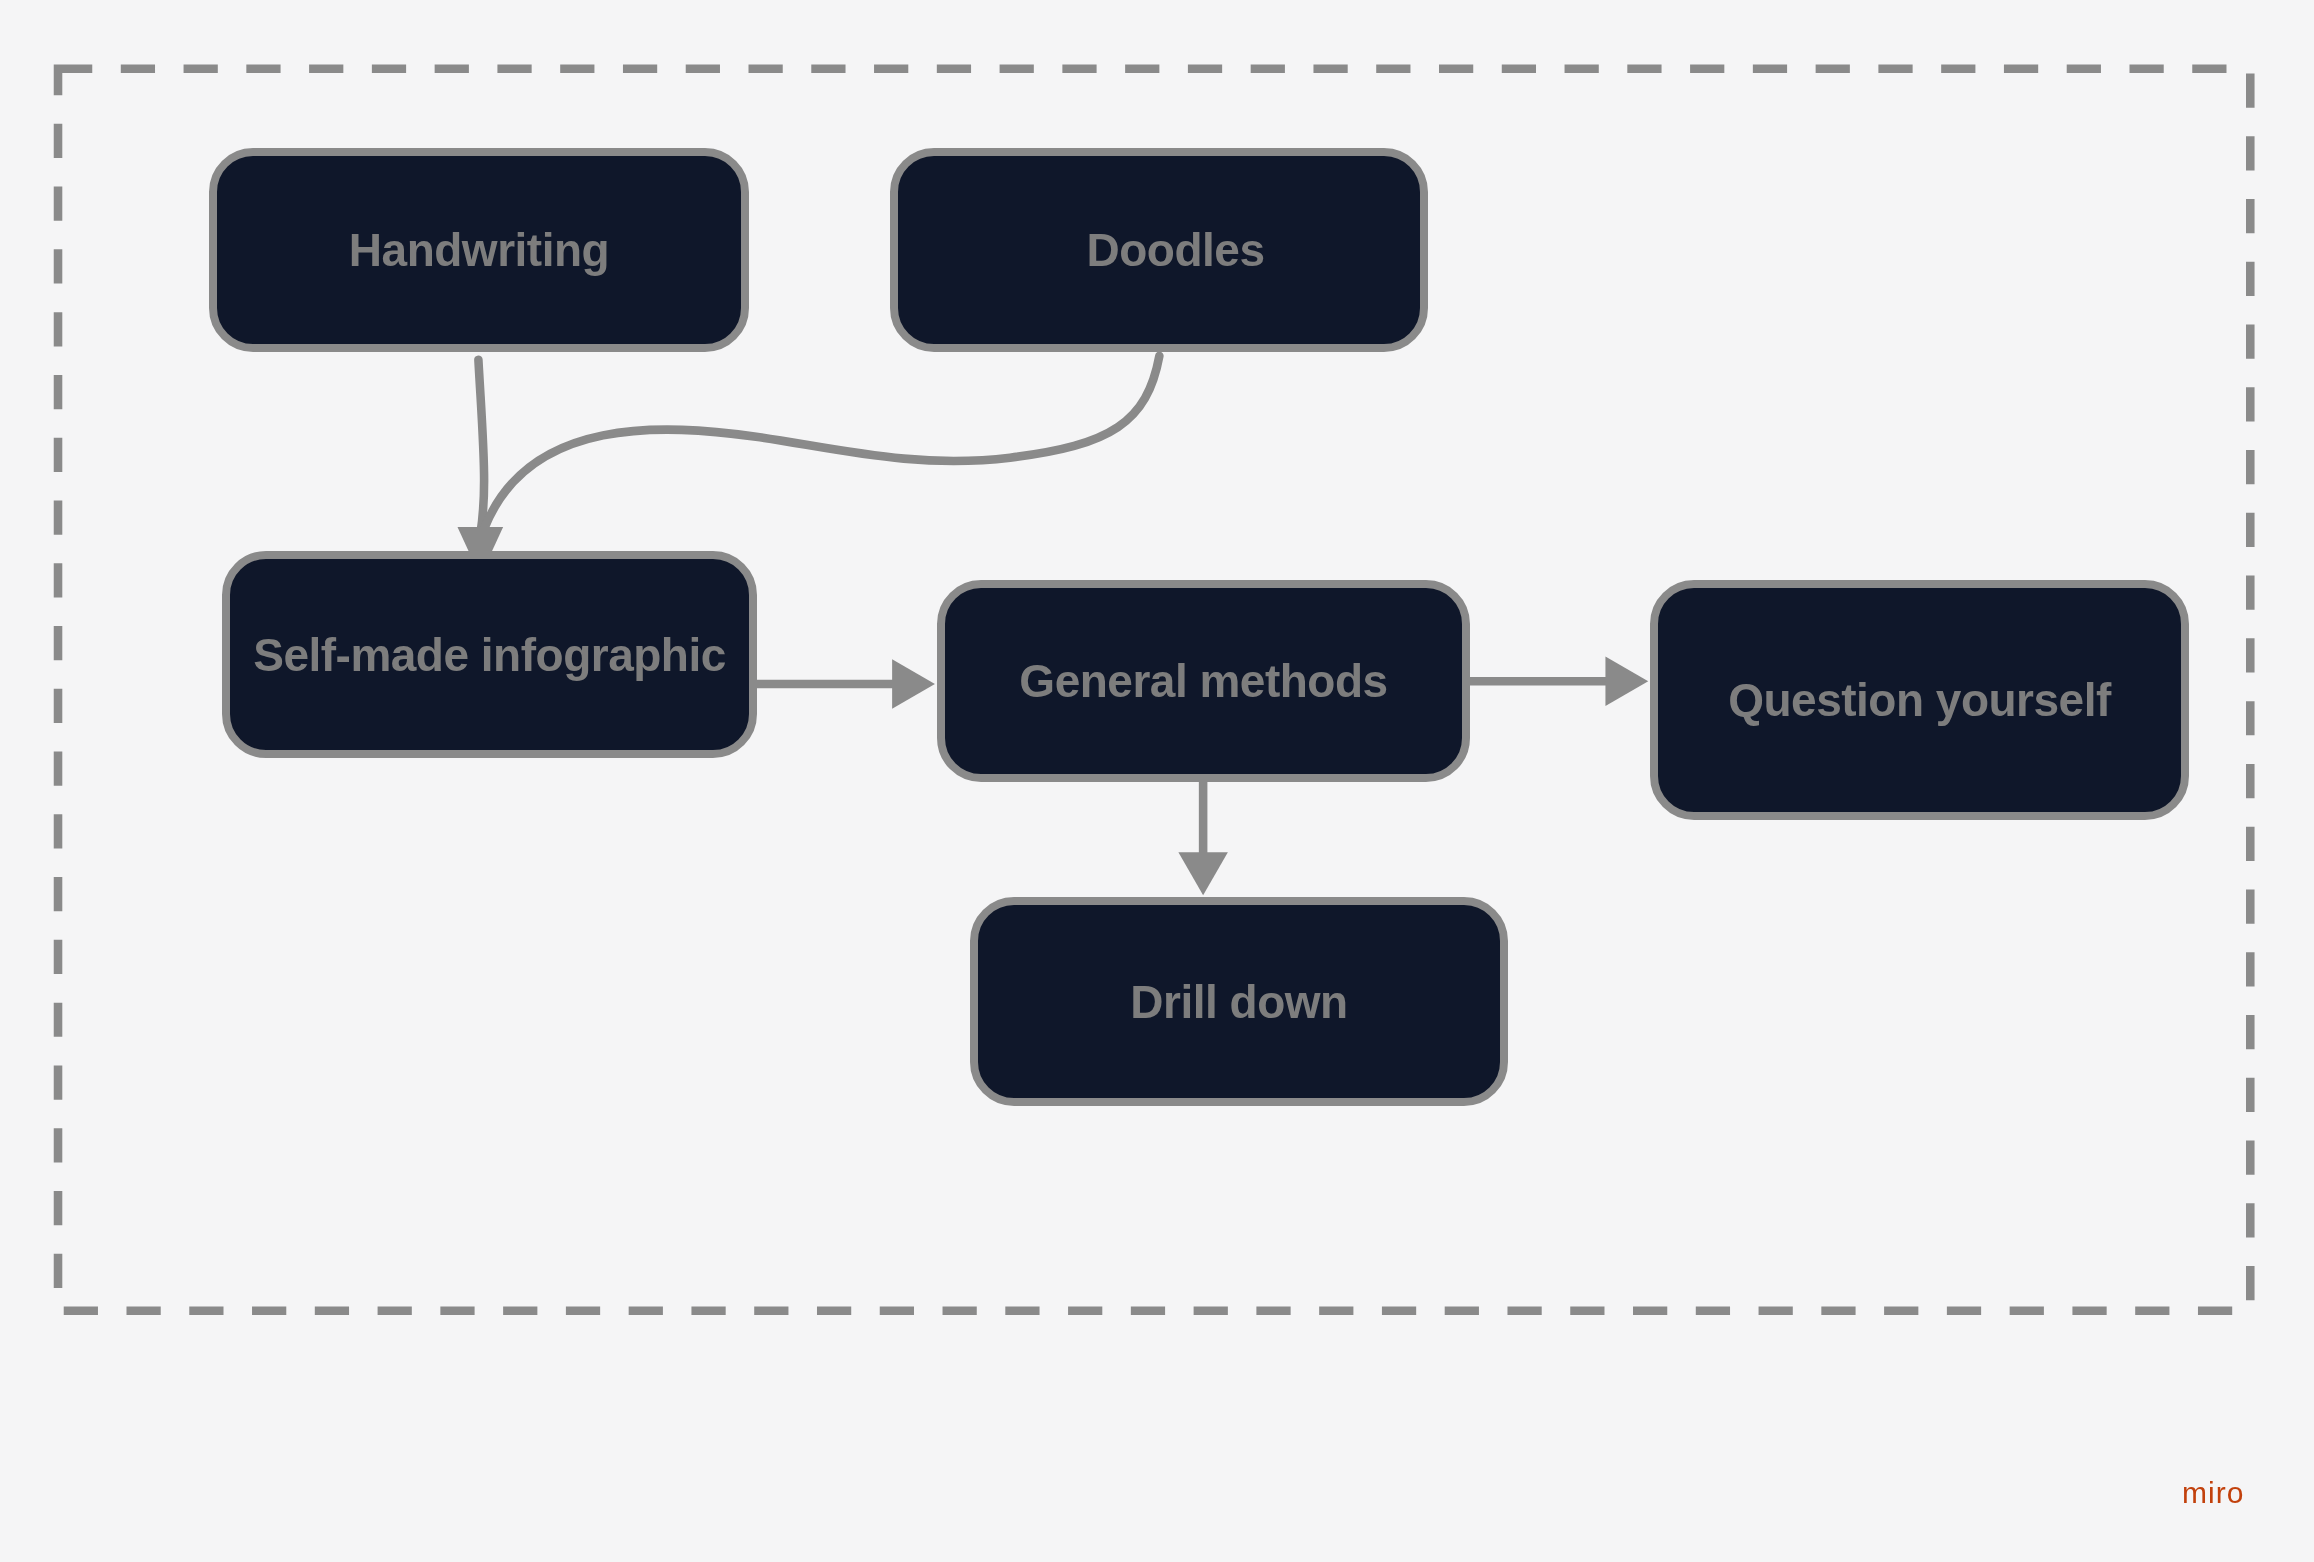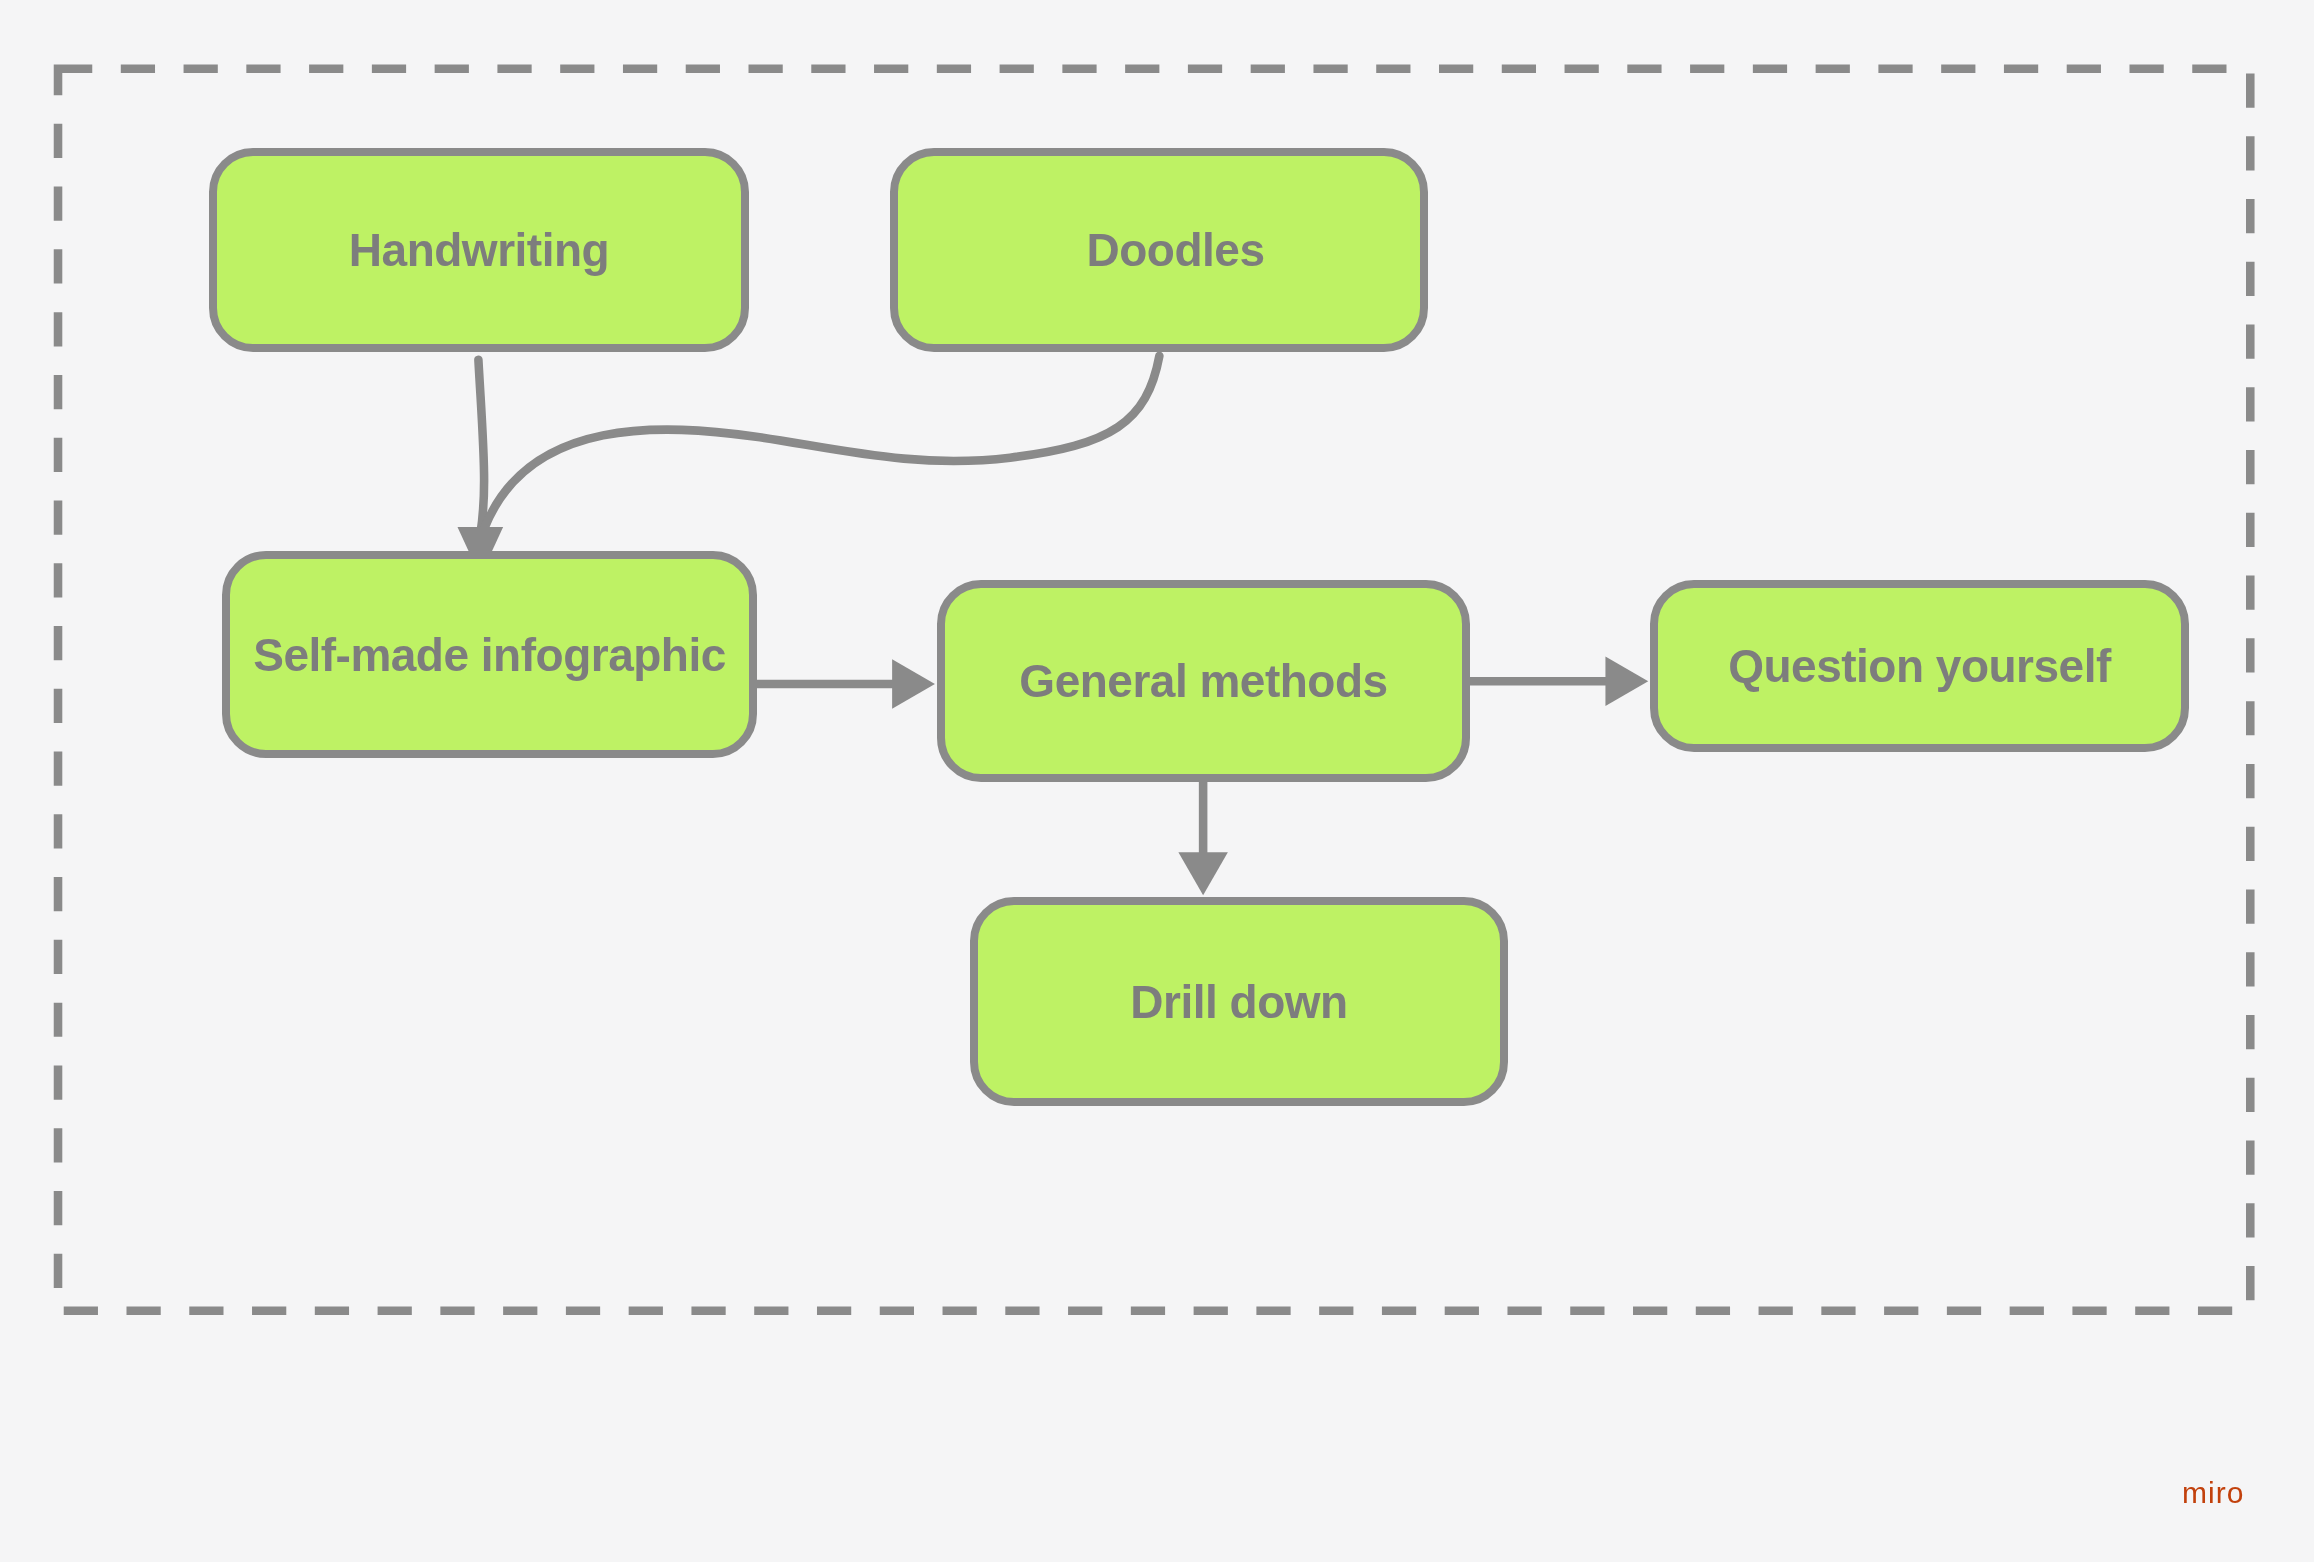--- a/index.html
+++ b/index.html
@@ -20,35 +20,35 @@
     left: 0;
     top: 0;
     width: 2314px;
     height: 1563px;
   }
   .node {
     position: absolute;
     box-sizing: border-box;
     border: 8.6px solid #8a8a8a;
     border-radius: 44px;
-    background: #bef264;
+    background: #0f172a;
     display: flex;
     align-items: center;
     justify-content: center;
     color: #7d7d7d;
     font-size: 46px;
     font-weight: bold;
     letter-spacing: -0.5px;
     text-align: center;
   }
   .node-handwriting        { left: 209px;  top: 148px; width: 540px; height: 204px; }
   .node-doodles            { left: 890px;  top: 148px; width: 538px; height: 204px; padding-left: 33px; }
   .node-self-made          { left: 222px;  top: 551px; width: 535px; height: 207px; }
   .node-general-concept    { left: 937px;  top: 580px; width: 533px; height: 202px; }
-  .node-question-yourself  { left: 1650px; top: 580px; width: 539px; height: 172px; }
+  .node-question-yourself  { left: 1650px; top: 580px; width: 539px; height: 240px; }
   .node-drill-down         { left: 934px;  top: 897px; width: 538px; height: 209px; margin-left: 36px; }
 
   .board-title {
     position: absolute;
     right: 117px;
     top: 1182px;
     width: 856px;
     text-align: right;
     font-size: 72px;
     font-weight: bold;

